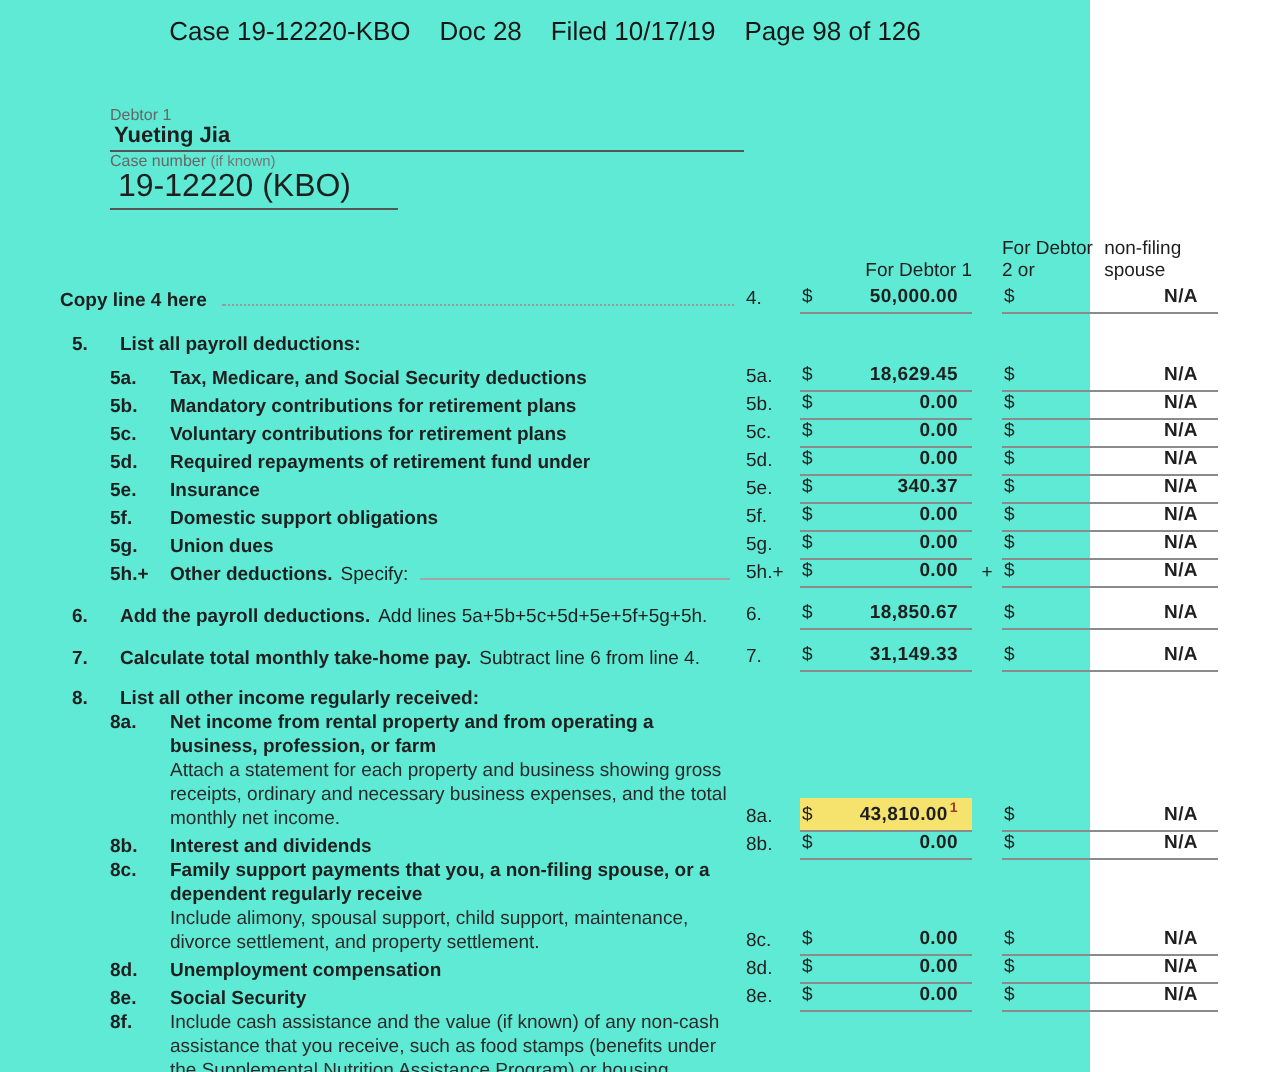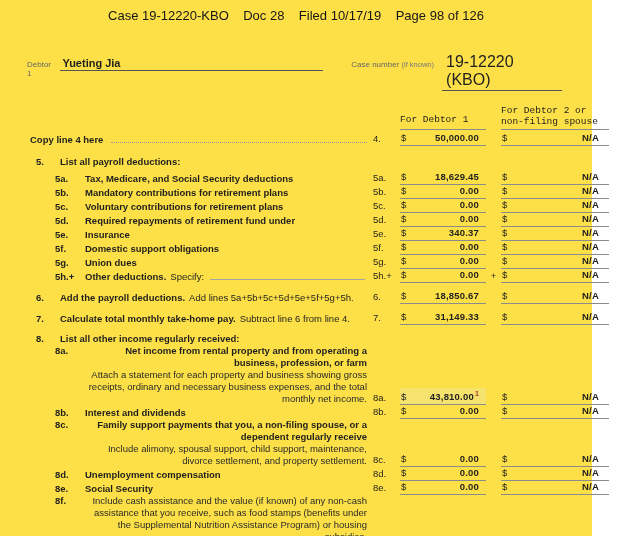--- a/index.html
+++ b/index.html
@@ -1,34 +1,34 @@
 <!DOCTYPE html>
 <html><head>
 <meta charset="utf-8">
 <style>
   html,body{margin:0;padding:0;background:#fff;}
   body{width:641px;height:536px;overflow:hidden;font-family:"Liberation Sans",sans-serif;color:#1f1f1f;}
-  .page{position:relative;width:592px;height:536px;background:#fde047;}
+  .page{position:relative;width:545px;height:536px;background:#5eead4;}
   
   .dochead{padding-top:8px;text-align:center;font-size:13px;color:#161616;white-space:pre;}
   
-  .debtor-row{display:flex;align-items:baseline;margin:30px 30px 0 27px;}
+  .debtor-row{display:flex;align-items:baseline;margin:30px 30px 0 27px;flex-direction:column;}
   .small-label{font-size:8px;color:#666;}
   .debtor-name{font-size:11px;font-weight:bold;border-bottom:1.2px solid #555;width:315px;margin-left:8px;padding:0 0 1px 2px;}
   .case-label{font-size:8px;color:#666;margin-left:28px;white-space:nowrap;}
   .case-qual{font-size:7.5px;color:#777;}
   .case-number{font-size:16px;font-weight:normal;border-bottom:1.2px solid #555;width:140px;margin-left:8px;padding:0 0 1px 4px;}
   
   .formbody{margin:14px 4px 0 30px;}
   .row{display:flex;align-items:flex-end;min-height:13px;}
   .left{flex:none;width:343px;display:flex;align-items:flex-start;font-size:9.5px;line-height:12px;}
   .rownum{flex:none;font-weight:bold;}
   .ind-main .rownum,.sec .rownum{width:24px;margin-left:6px;font-weight:bold;}
   .ind-sub .rownum{width:30px;margin-left:25px;}
-  .ltext{flex:1;min-width:0;padding-right:6px;text-align:right;}
+  .ltext{flex:1;min-width:0;padding-right:6px;}
   .lrow{display:flex;align-items:baseline;}
   .b{font-weight:bold;}
   .r{font-weight:normal;margin-left:4px;white-space:nowrap;}
   .desc{font-weight:normal;color:#2a2a2a;}
   .fill-line{flex:1;border-bottom:1px solid #a5a5a5;margin:0 2px 2px 6px;min-width:20px;}
   .leader{flex:1;border-bottom:1px dotted #999;margin:0 0 2px 8px;}
   
   .amt{flex:none;width:264px;display:flex;align-items:flex-end;font-size:9.5px;line-height:12px;padding-bottom:0;}
   .anum{flex:none;width:27px;padding-bottom:1px;}
   .cell{display:flex;justify-content:space-between;align-items:baseline;border-bottom:1.2px solid #8b8b8b;padding:0 0 1px 0;}
@@ -36,21 +36,21 @@
   .c2{flex:none;width:108px;}
   .dollar{font-weight:normal;padding-left:1px;}
   .val{font-weight:bold;padding-right:7px;letter-spacing:.2px;}
   .c2 .val{padding-right:10px;text-align:center;}
   .plus{flex:none;width:15px;text-align:center;padding-bottom:1px;}
   .hl{background:#f5e36e;}
   sup.note{font-size:7px;color:#a23b28;font-weight:bold;margin-left:1px;}
   
   .colhead-row{display:flex;align-items:flex-end;margin-bottom:2px;}
   .headwrap{flex:none;width:264px;display:flex;align-items:flex-end;padding-left:27px;box-sizing:border-box;}
-  .colhead{display:flex;flex-direction:column;justify-content:flex-end;font-size:9.5px;line-height:11px;font-family:Liberation Mono, monospace;}
+  .colhead{display:flex;flex-direction:row;justify-content:flex-end;font-size:9.5px;line-height:11px;}
   .ch1{width:86px;margin-right:15px;}
   .ch2{width:108px;}
   .chline{border-bottom:1.2px solid #8b8b8b;margin-top:2px;}
   .ch1 .chline{margin-top:4px;}
 </style>
 </head>
 <body>
 
 <div class="page">
 

